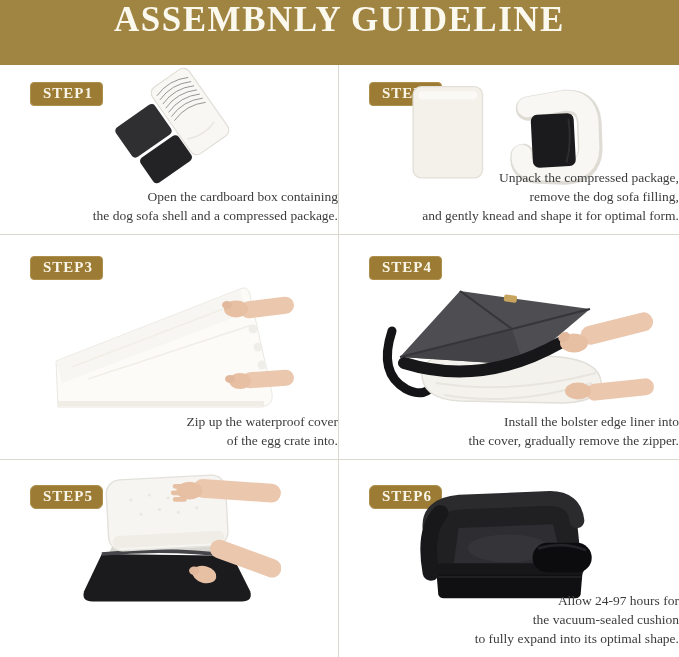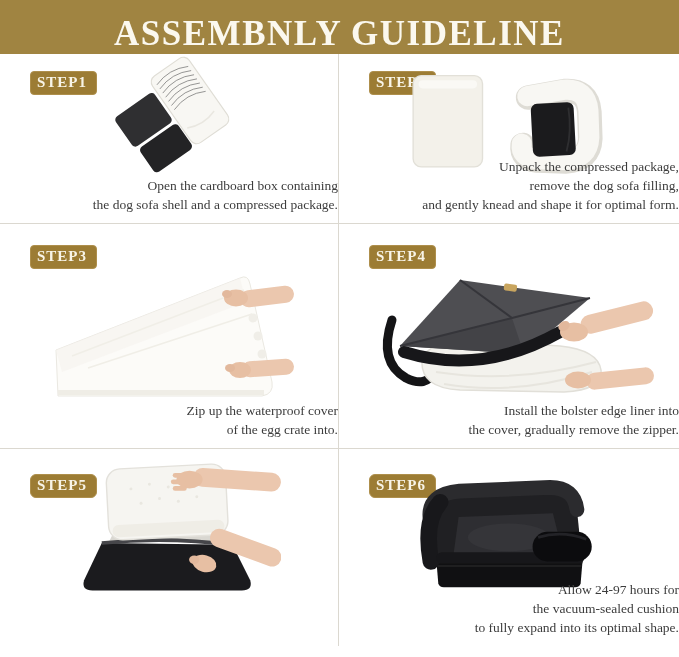--- a/index.html
+++ b/index.html
@@ -4,41 +4,41 @@
 <style>
   html,body { margin:0; padding:0; }
   body {
     width:679px; height:657px; background:#FFFFFF;
     font-family:"Liberation Serif", serif; color:#3C3C3C;
     overflow:hidden;
   }
   .page { position:relative; width:679px; height:657px; background:#FFFFFF; }
 
   .banner {
-    height:54px; background:#A08441;
-    display:flex; align-items:flex-end; justify-content:center;
+    height:65px; background:#A08441;
+    display:flex; align-items:flex-start; justify-content:center;
   }
   .banner .title {
     margin:0; font-size:35px; font-weight:bold; letter-spacing:1.5px;
     color:#FBF8EE; transform:scaleY(1.04);
   }
 
   .grid {
     display:grid;
     grid-template-columns:339px 340px;
     grid-template-rows:170px 225px 197px;
   }
   .cell { position:relative; box-sizing:border-box; background:#FFFFFF; }
   .cell.col0 { border-right:1px solid #DBD8D0; }
   .cell.row0, .cell.row1 { border-bottom:1px solid #DBD8D0; }
 
   .badge {
     position:absolute; left:30px; display:inline-block;
     background:#9C7C34; border:1px solid #AE8F4C; border-radius:4px;
-    padding:2px 9px 3px 6px;
+    padding:2px 9px 3px 12px;
     color:#F8F4E7; font-weight:bold; font-size:15px; letter-spacing:1px;
   }
   .row0 .badge { top:17px; }
   .row1 .badge { top:21px;text-align:right; }
   .row2 .badge { top:25px;border-radius:6px; }
 
   .caption {
     position:absolute; left:0; right:0; bottom:9px;
     text-align:right; font-size:13.5px; line-height:1.42;
     white-space:pre-line; color:#3C3C3C;

